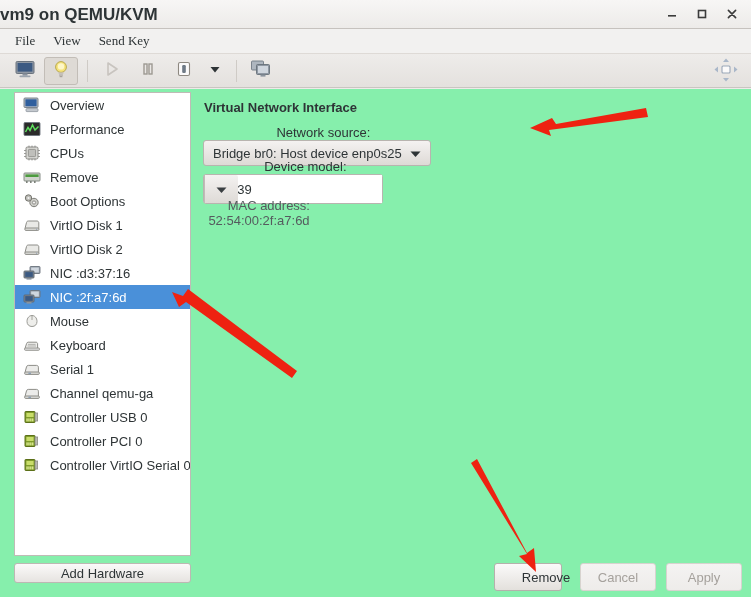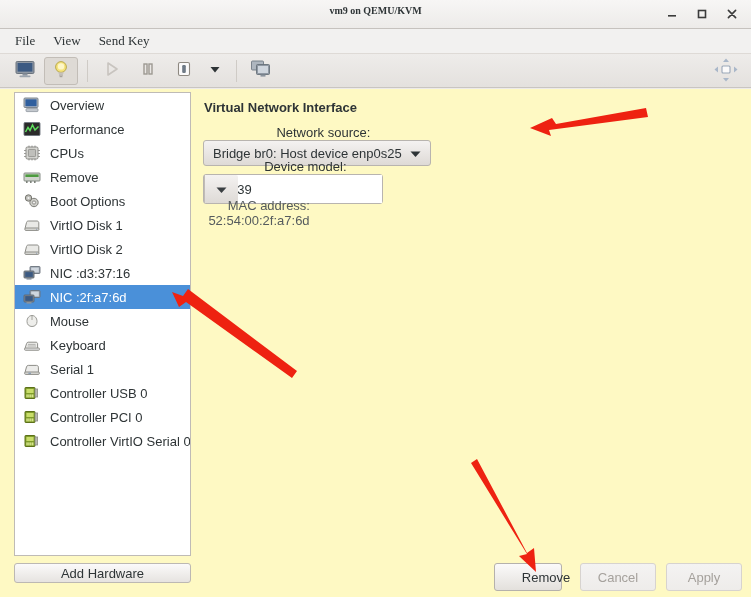--- a/index.html
+++ b/index.html
@@ -11,22 +11,22 @@
   }
   .app{position:relative;width:751px;height:597px;background:#edebe9;}
 
   
   .titlebar{
     position:absolute;left:0;top:0;width:751px;height:28px;
     background:linear-gradient(#f7f6f5,#edebe9);
     border-bottom:1px solid #c6c2be;
   }
   .titlebar .title{
-    position:absolute;left:0;right:0;top:5px;text-align:center;
-    font-size:10px;font-weight:bold;color:#2e3436;font-family:Liberation Serif, serif;
+    position:absolute;left:0;right:0;top:5px;text-align:left;
+    font-size:17px;font-weight:bold;color:#2e3436;
   }
   .wbtns{position:absolute;right:4px;top:0;height:28px;display:flex;align-items:center;}
   .wbtn{width:30px;height:24px;display:flex;align-items:center;justify-content:center;color:#3b3b3b;}
   .wbtn svg{display:block;}
 
   
   .menubar{
     position:absolute;left:0;top:29px;width:751px;height:25px;
     background:#f2f1f0;border-bottom:1px solid #dedad6;
     display:flex;align-items:center;padding-left:6px;box-sizing:border-box;
@@ -41,21 +41,21 @@
     display:flex;align-items:center;padding-left:8px;box-sizing:border-box;
   }
   .tbtn{width:34px;height:28px;display:flex;align-items:center;justify-content:center;border-radius:3px;margin-right:2px;}
   .tbtn.pressed{background:#dedad5;border:1px solid #c2bdb7;box-sizing:border-box;}
   .tbtn.caret{width:24px;}
   .tsep{width:1px;height:22px;background:#cfcbc6;margin:0 7px;}
   .tright{position:absolute;right:8px;top:3px;width:34px;height:28px;
     display:flex;align-items:center;justify-content:center;}
 
   
-  .content{position:absolute;left:0;top:89px;width:751px;height:508px;background:#fef9c3;}
+  .content{position:absolute;left:0;top:89px;width:751px;height:508px;background:#86efac;}
 
   .sidebar{
     position:absolute;left:14px;top:3px;width:177px;height:464px;
     background:#ffffff;border:1px solid #bfbbb6;box-sizing:border-box;overflow:hidden;
   }
   .srow{height:24px;display:flex;align-items:center;padding-left:6px;box-sizing:border-box;}
   .srow .ico{width:22px;height:20px;display:flex;align-items:center;justify-content:center;margin-right:7px;flex:0 0 22px;}
   .srow .lbl{font-size:13px;color:#2e3436;white-space:nowrap;}
   .srow.sel{background:#4a90d9;}
   .srow.sel .lbl{color:#ffffff;}
@@ -381,20 +381,30 @@
         <span class="ico">
           <svg width="18" height="16" viewBox="0 0 18 16">
             <path d="M2 11.5 L3.5 5.8 C3.7 5 4.4 4.4 5.3 4.4 L13.6 4.4 C14.6 4.4 15.4 5.2 15.4 6.2 L15.4 11.5 Z" fill="#ececea" stroke="#8d8d88" stroke-width="1"></path>
             <rect x="1.6" y="11" width="14.8" height="2.4" rx="1.1" fill="#dcdcd8" stroke="#8d8d88" stroke-width="1"></rect>
             <rect x="5.4" y="11.8" width="2.6" height="0.9" fill="#6e8aae"></rect>
           </svg>
         </span>
         <span class="lbl">Serial 1</span>
       </div>
 
+      <div class="srow">
+        <span class="ico">
+          <svg width="18" height="16" viewBox="0 0 18 16">
+            <path d="M2 11.5 L3.5 5.8 C3.7 5 4.4 4.4 5.3 4.4 L13.6 4.4 C14.6 4.4 15.4 5.2 15.4 6.2 L15.4 11.5 Z" fill="#ececea" stroke="#8d8d88" stroke-width="1"></path>
+            <rect x="1.6" y="11" width="14.8" height="2.4" rx="1.1" fill="#dcdcd8" stroke="#8d8d88" stroke-width="1"></rect>
+            <rect x="5.4" y="11.8" width="2.6" height="0.9" fill="#6e8aae"></rect>
+          </svg>
+        </span>
+        <span class="lbl">Channel qemu-ga</span>
+      </div>
 
       <div class="srow">
         <span class="ico">
           <svg width="18" height="16" viewBox="0 0 18 16">
             <rect x="2" y="2.5" width="10" height="11" rx="0.6" fill="#7f9c2a" stroke="#5c7019" stroke-width="1"></rect>
             <rect x="3.4" y="4" width="7.2" height="4" fill="#c9dd6a"></rect>
             <g fill="#e3ef9a">
                 <rect x="3.4" y="9.4" width="1.3" height="3"></rect>
                 <rect x="5.3" y="9.4" width="1.3" height="3"></rect>
                 <rect x="7.2" y="9.4" width="1.3" height="3"></rect>

